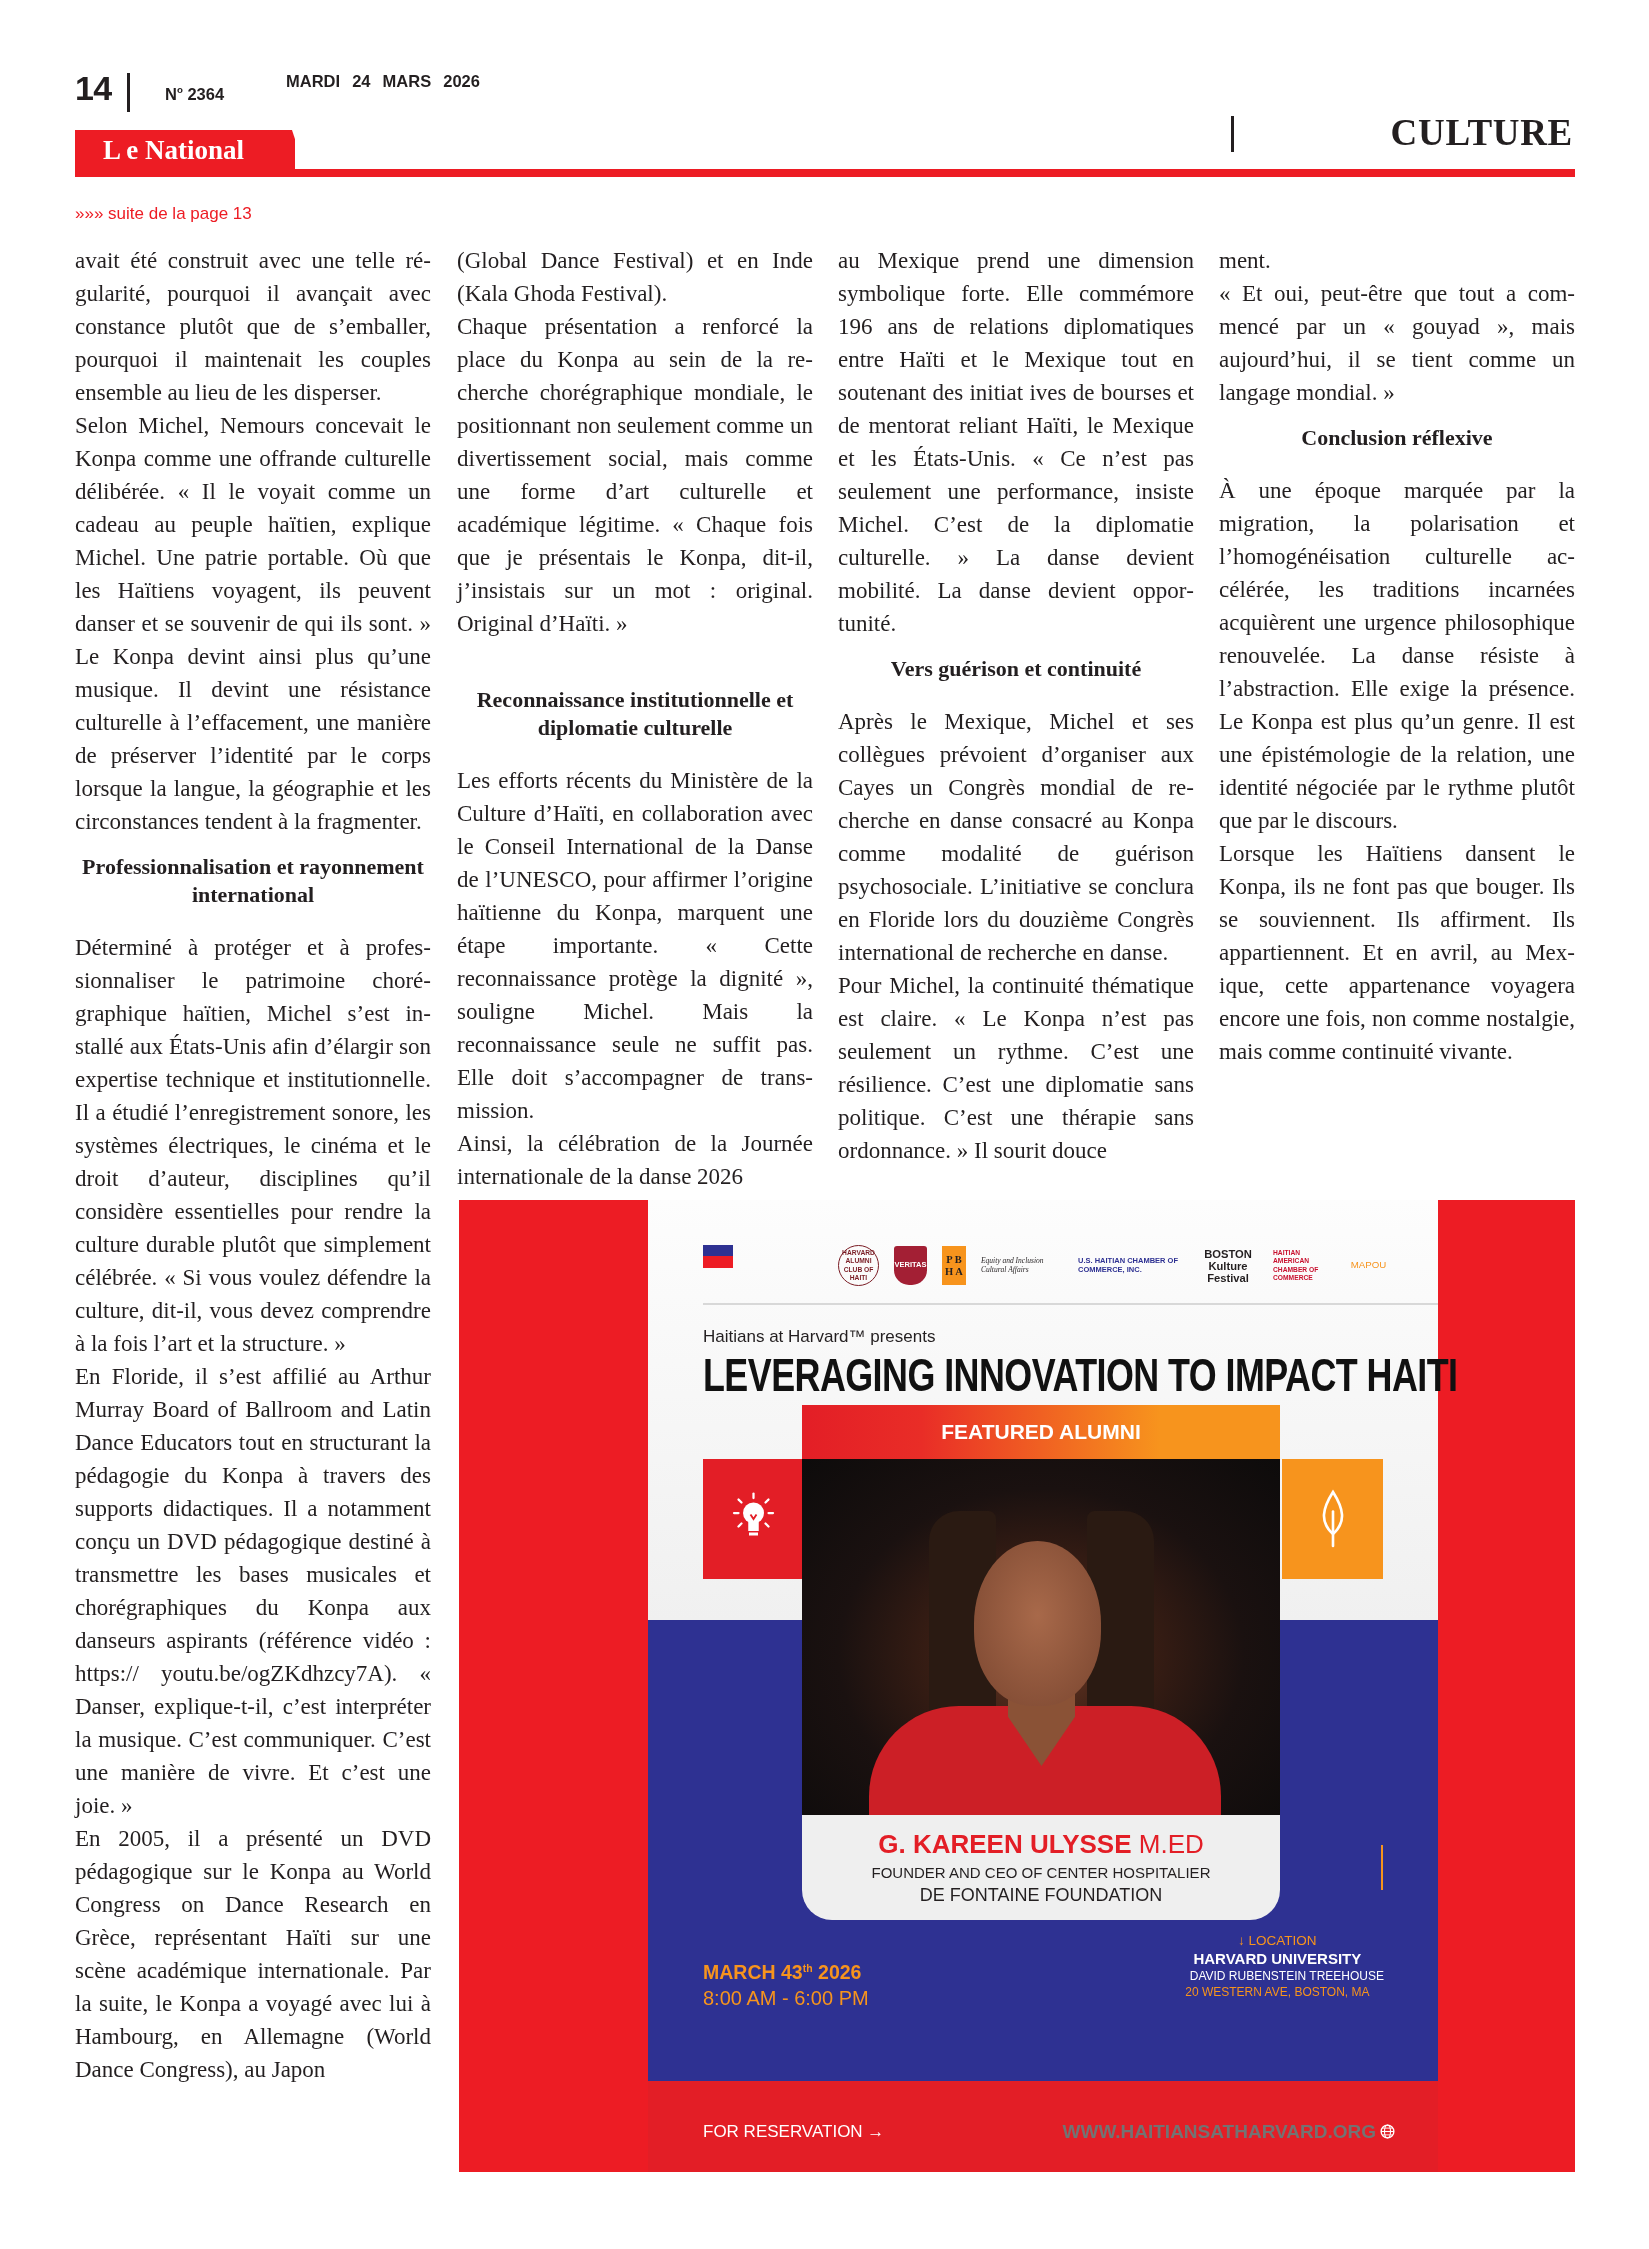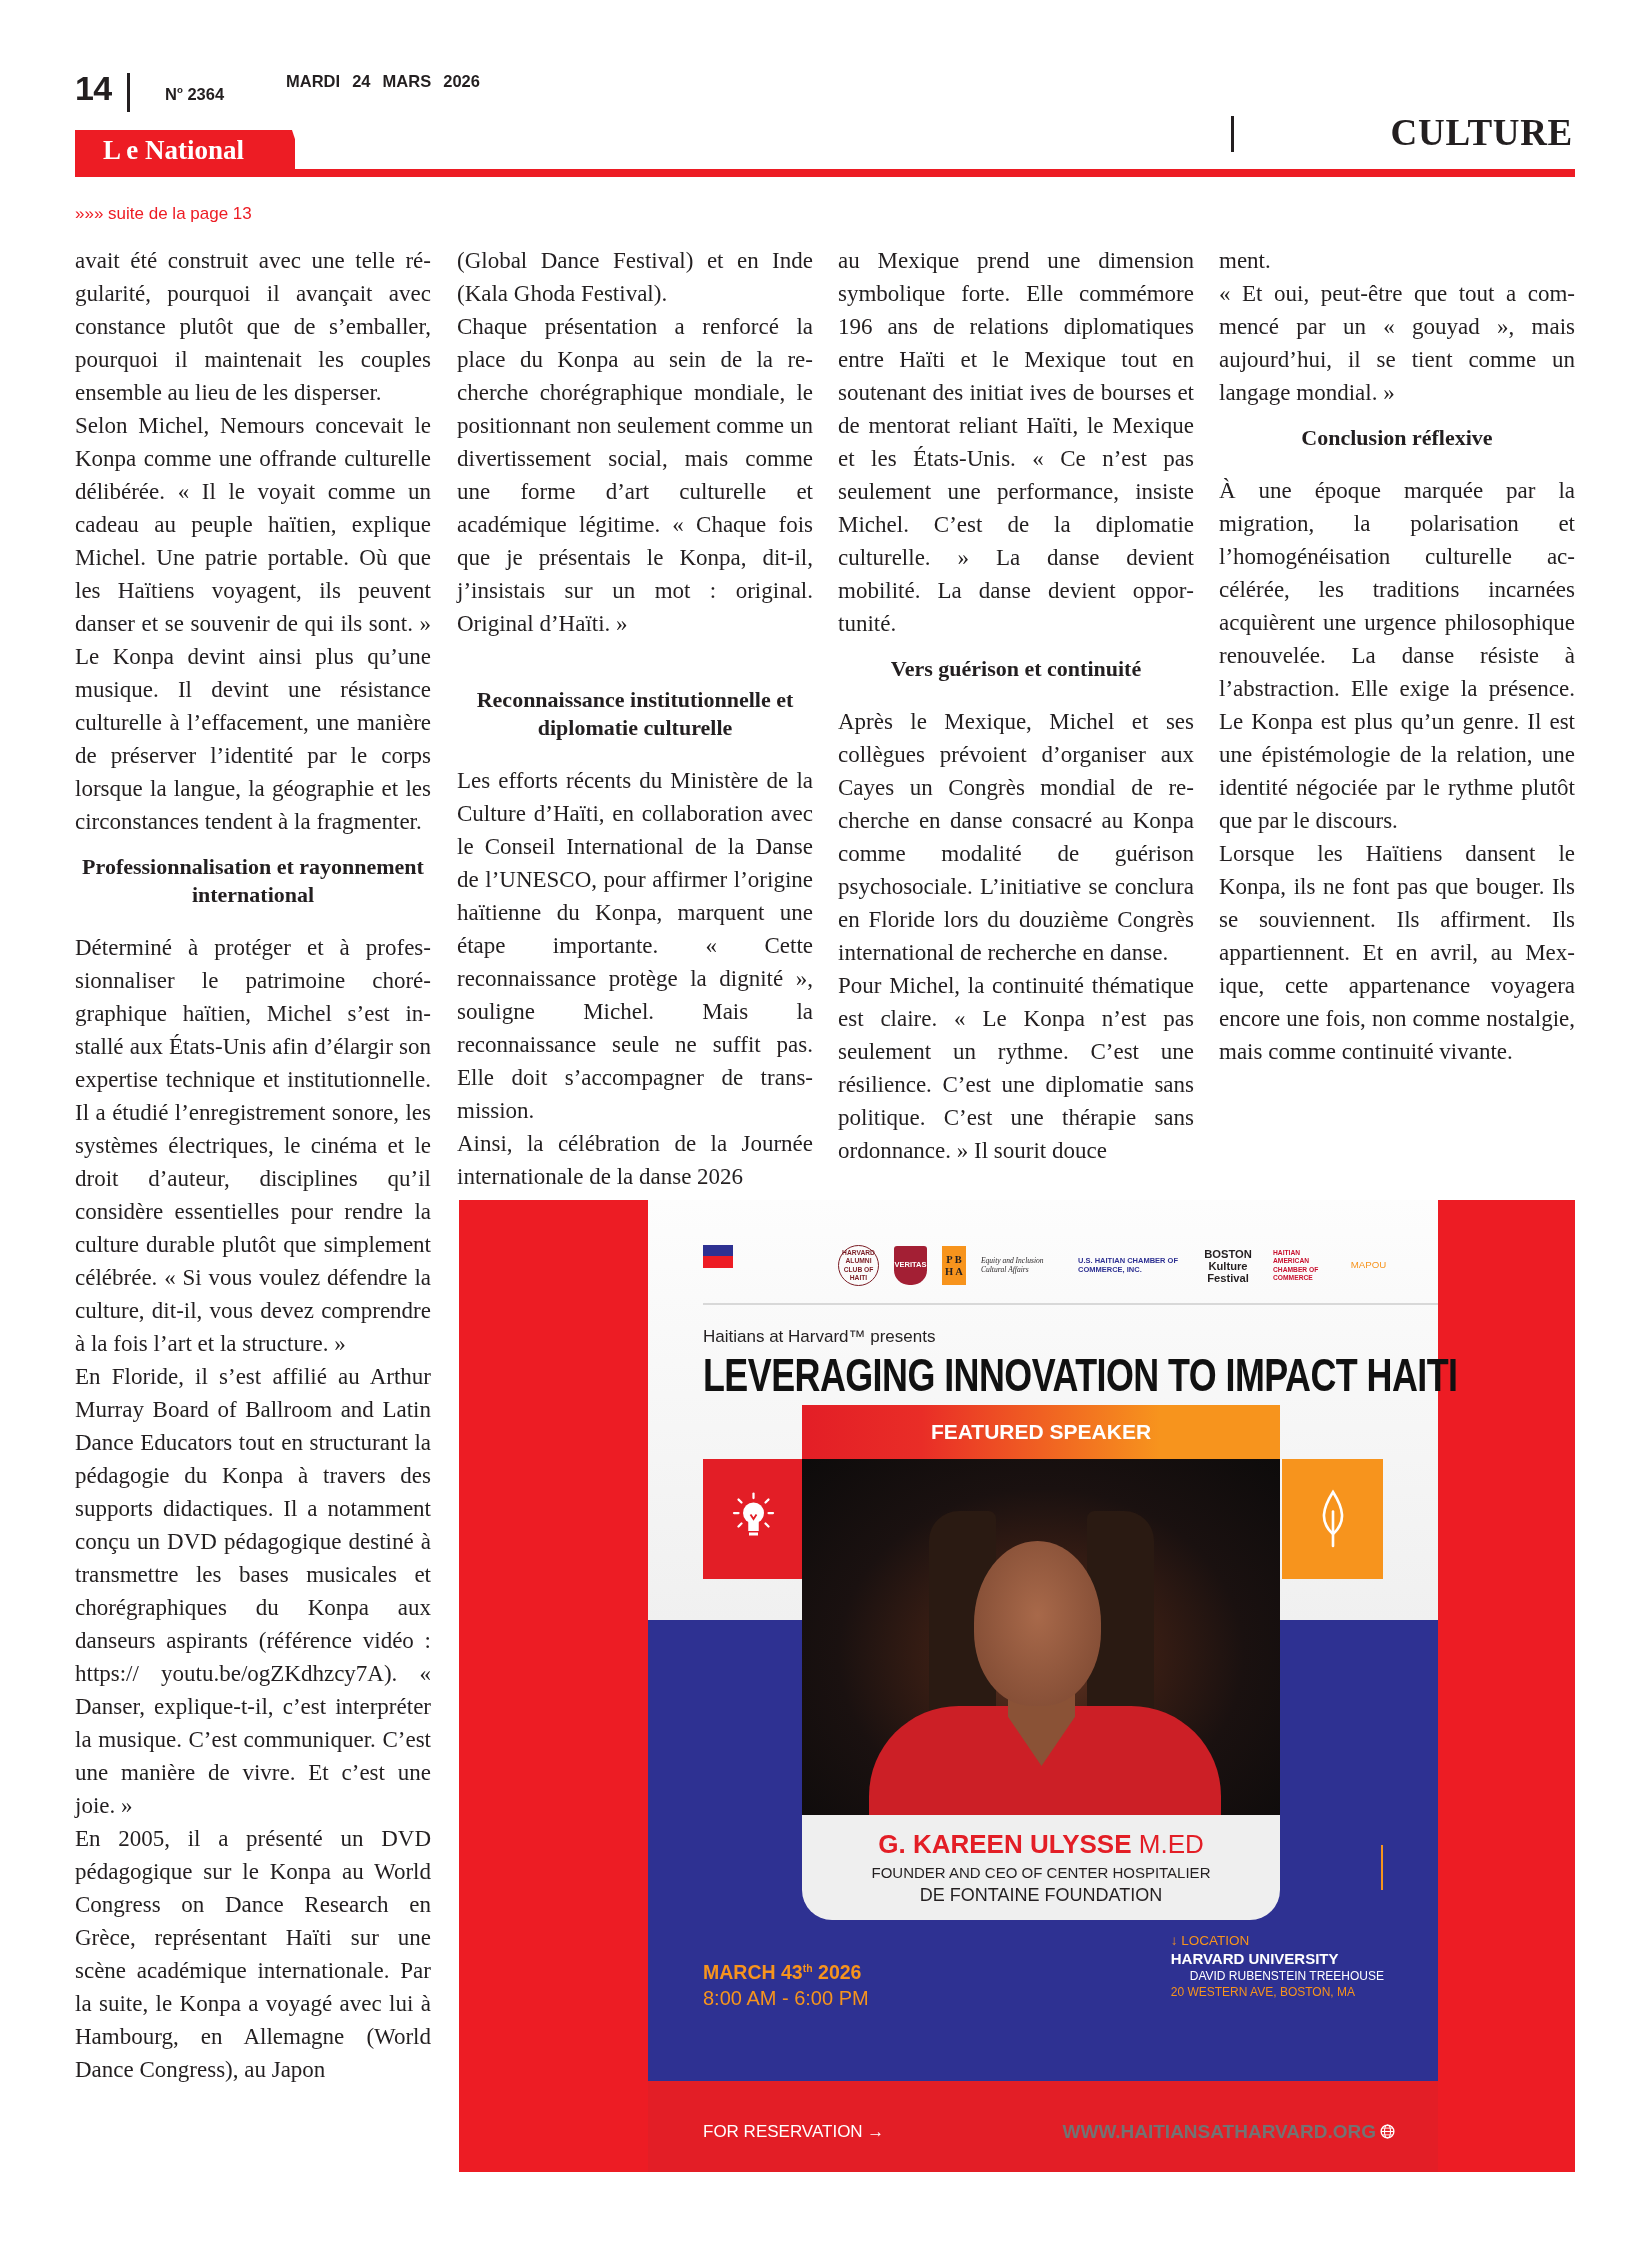--- a/index.html
+++ b/index.html
@@ -62,21 +62,21 @@
   #photo .neck { position:absolute; left:206px; top:225px; width:67px; height:82px; background:#8a5236; clip-path:polygon(0 0,100% 0,100% 40%,50% 100%,0 40%); }
   #namecard { left:343px; top:615px; width:478px; height:105px; background:#efefef; border-radius:0 0 30px 30px; text-align:center; }
   #spname { position:absolute; left:0; right:0; top:13.5px; font-size:26px; font-weight:bold; color:#e31e26; }
   #spname .deg { font-weight:normal; }
   #sprole1 { position:absolute; left:0; right:0; top:49px; font-size:15px; color:#231f20; }
   #sprole2 { position:absolute; left:0; right:0; top:70px; font-size:18px; color:#231f20; }
   #loc-line { left:922px; top:645px; width:1.5px; height:45px; background:#f7941d; }
   #date-ev { left:244px; top:761px; font-size:19.5px; font-weight:bold; color:#f7941d; }
   #date-ev sup { font-size:10.5px; }
   #time-ev { left:244px; top:787px; font-size:20px; color:#f7941d; }
-  #loc { right:191px; top:733px; text-align:left; }
+  #loc { right:191px; top:733px; text-align:center; }
   #loc-label { font-size:13.5px; color:#f7941d; }
   #loc-name { font-size:15px; font-weight:bold; color:#fff; margin-top:1.5px; }
   #loc-place { font-size:12px; color:#fff; margin-top:2.2px;padding-left:19px; }
   #loc-addr { font-size:12px; color:#f7941d; margin-top:2.2px; }
   #reserve { left:244px; top:922px; font-size:17px; color:#fff; }
   #website { right:199px; top:921px; font-size:19px; color:#737373; font-weight:bold; }
   #globe { right:180px; top:924px; width:15px; height:15px; }
 </style>
 </head>
 <body>
@@ -150,21 +150,21 @@
     <div class="logo text">Equity and Inclusion Cultural Affairs</div>
     <div class="logo ush">U.S. HAITIAN CHAMBER OF COMMERCE, INC.</div>
     <div class="logo boston">BOSTON Kulture Festival</div>
     <div class="logo hacc">HAITIAN AMERICAN CHAMBER OF COMMERCE</div>
     <div class="logo mapou">MAPOU</div>
   </div>
   <div class="abs" id="divline"></div>
   <div class="abs" id="presents">Haitians at Harvard™ presents</div>
   <div class="abs" id="headline">LEVERAGING INNOVATION TO IMPACT HAITI</div>
 
-  <div class="abs" id="featured">FEATURED SPEAKER</div>
+  <div class="abs" id="featured">FEATURED ALUMNI</div>
   <div class="abs" id="bulbbox">
     <svg width="45" height="60" viewBox="0 0 60 80">
       <circle cx="30" cy="32" r="14" fill="#fff"></circle>
       <rect x="23" y="44" width="14" height="12" fill="#fff"></rect>
       <rect x="24" y="58" width="12" height="4" fill="#fff"></rect>
       <path d="M26 34 L30 40 L34 34" stroke="#e31e26" stroke-width="2.5" fill="none"></path>
       <g stroke="#fff" stroke-width="3" stroke-linecap="round">
         <line x1="30" y1="6" x2="30" y2="12"></line>
           <line x1="10" y1="14" x2="14" y2="18"></line>
           <line x1="50" y1="14" x2="46" y2="18"></line>

